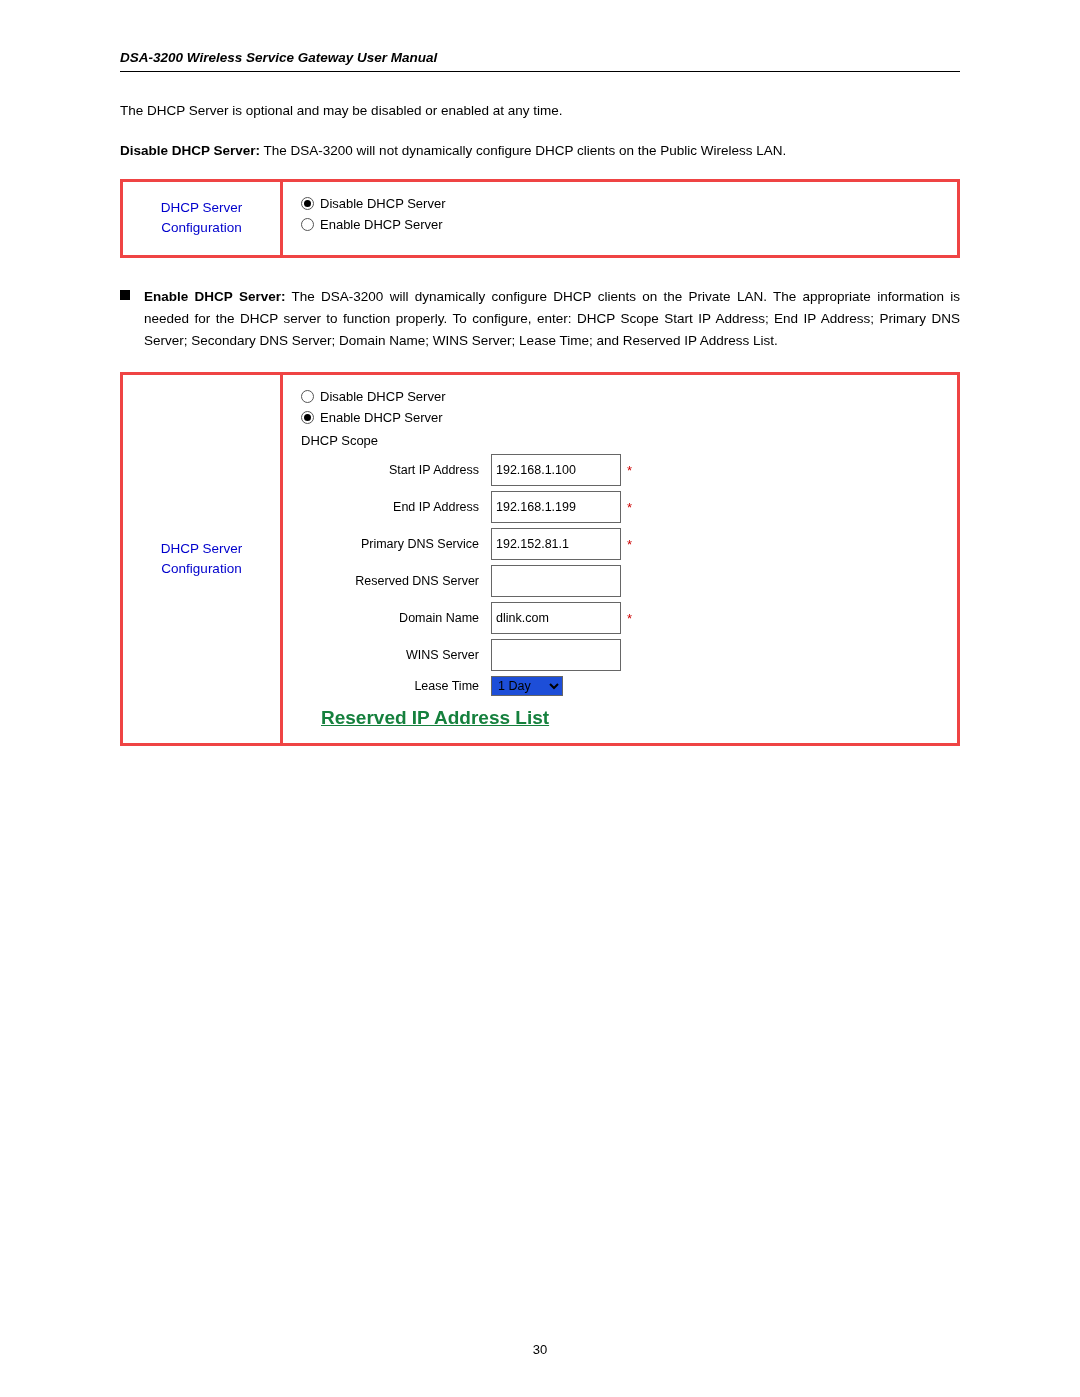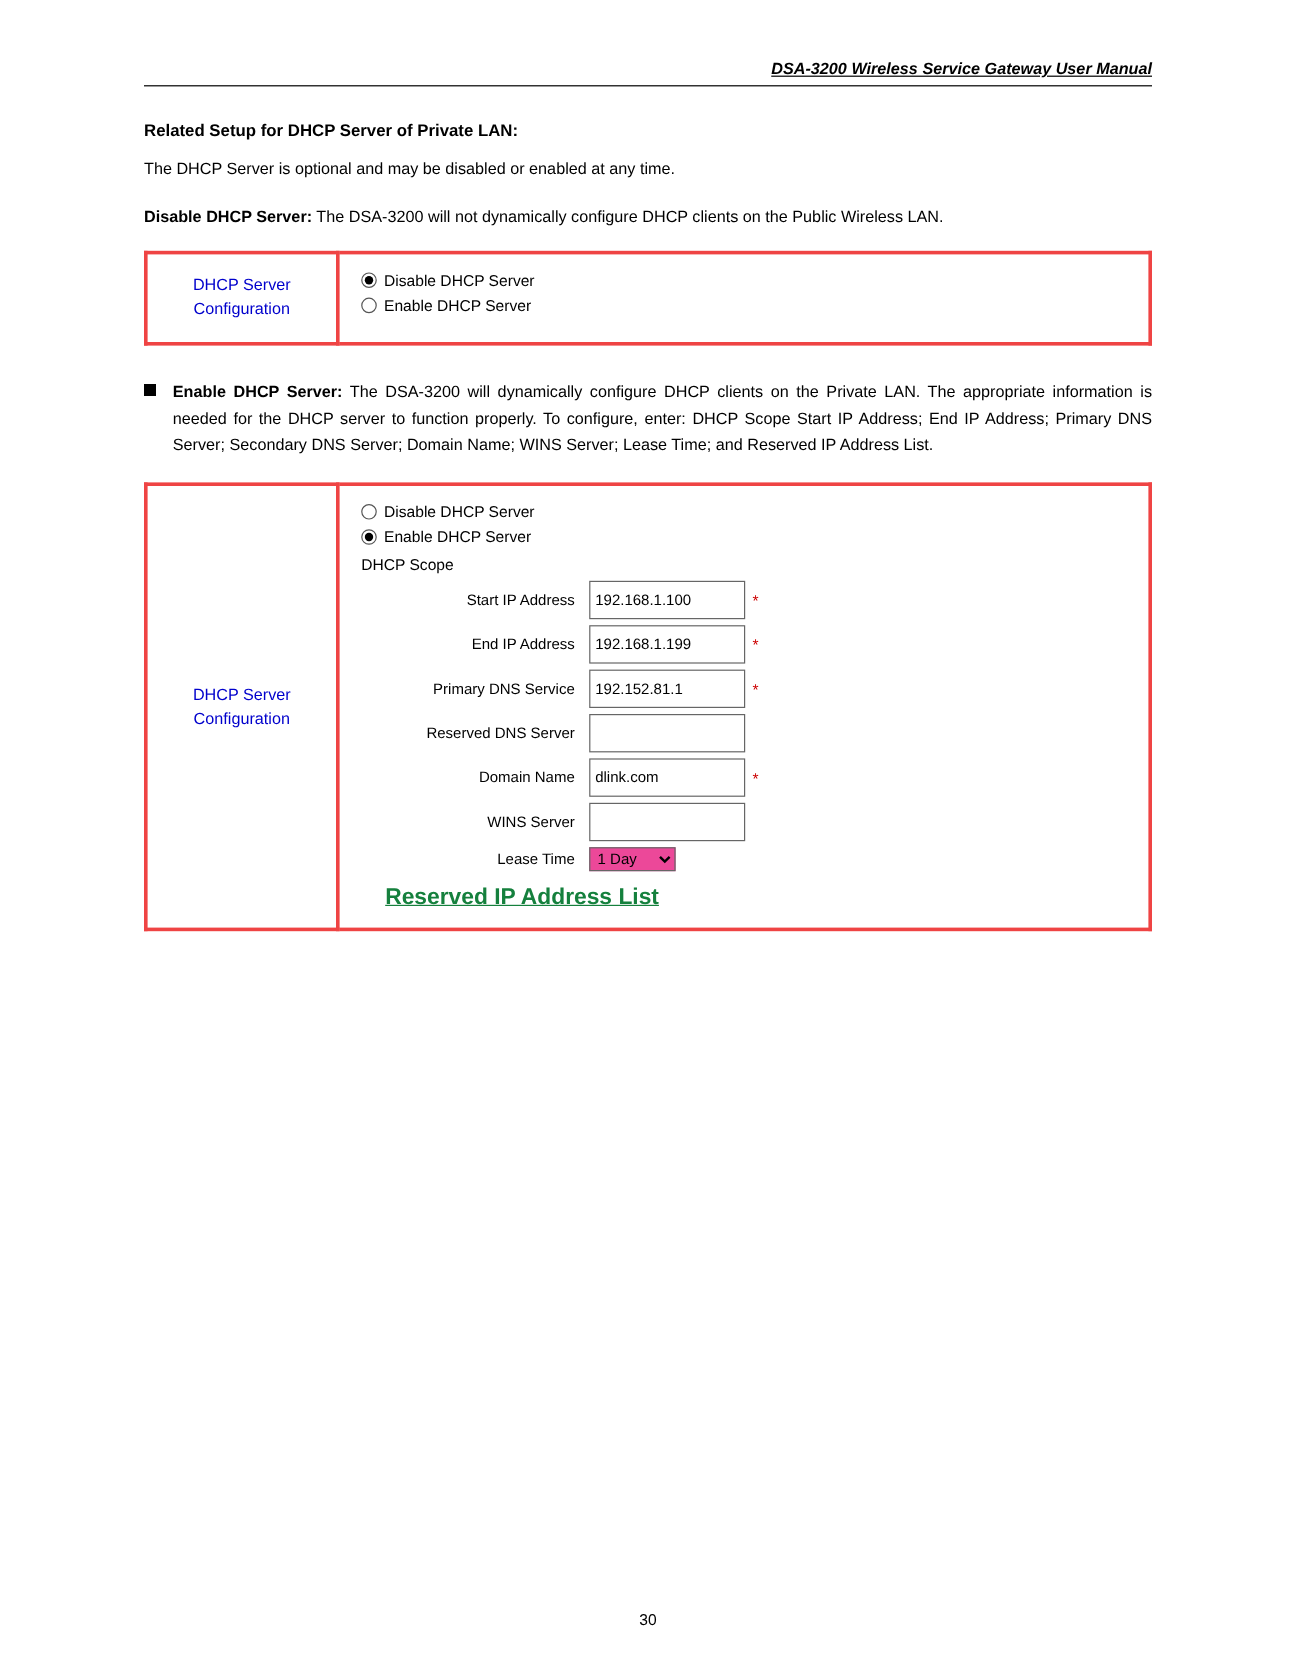--- a/index.html
+++ b/index.html
@@ -21,26 +21,25 @@
     .page {
       width: 1080px;
       min-height: 1397px;
       background: #ffffff;
       padding: 50px 120px 80px 120px;
       position: relative;
     }
 
     .header-line {
       display: flex;
-      justify-content: flex-end;
+      justify-content: flex-start;
       align-items: flex-end;
       border-bottom: 1.5px solid #000;
       padding-bottom: 6px;
       margin-bottom: 28px;
-      text-decoration: underline;
     }
 
     .header-title {
       font-family: Arial, sans-serif;
       font-size: 13.5px;
       font-weight: bold;
       font-style: italic;
       color: #000;
     }
 
@@ -202,21 +201,21 @@
       color: #cc0000;
       font-size: 13px;
       margin-left: 2px;
     }
 
     .select-input {
       border: 1px solid #666;
       font-size: 12.5px;
       font-family: Arial, sans-serif;
       height: 20px;
-      background: #ec4899;
+      background: #1d4ed8;
       color: #000;
       padding: 0 2px;
     }
 
     .reserved-ip-link {
       color: #15803d;
       font-weight: bold;
       text-decoration: underline;
       font-family: Arial, sans-serif;
       font-size: 19px;
@@ -238,21 +237,20 @@
   </style>
 </head>
 <body>
 
 <div class="page">
 
   <div class="header-line">
     <span class="header-title">DSA-3200 Wireless Service Gateway User Manual</span>
   </div>
 
-  <div class="section-heading">Related Setup for DHCP Server of Private LAN:</div>
 
   <div class="body-text">The DHCP Server is optional and may be disabled or enabled at any time.</div>
 
   <div class="body-text">
     <b>Disable DHCP Server:</b><span> The DSA-3200 will not dynamically configure DHCP clients on the Public Wireless LAN.</span>
   </div>
 
   <table class="config-table">
     <tbody>
         <tr>

